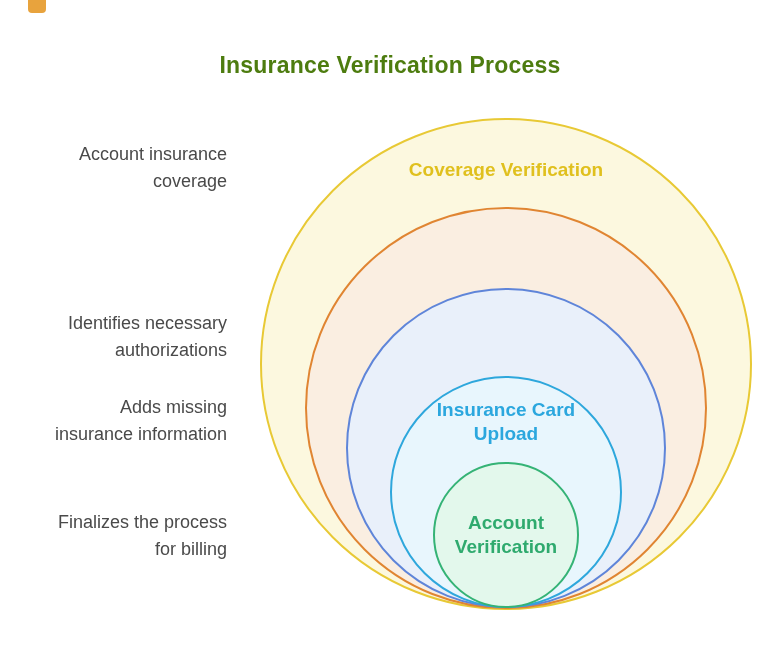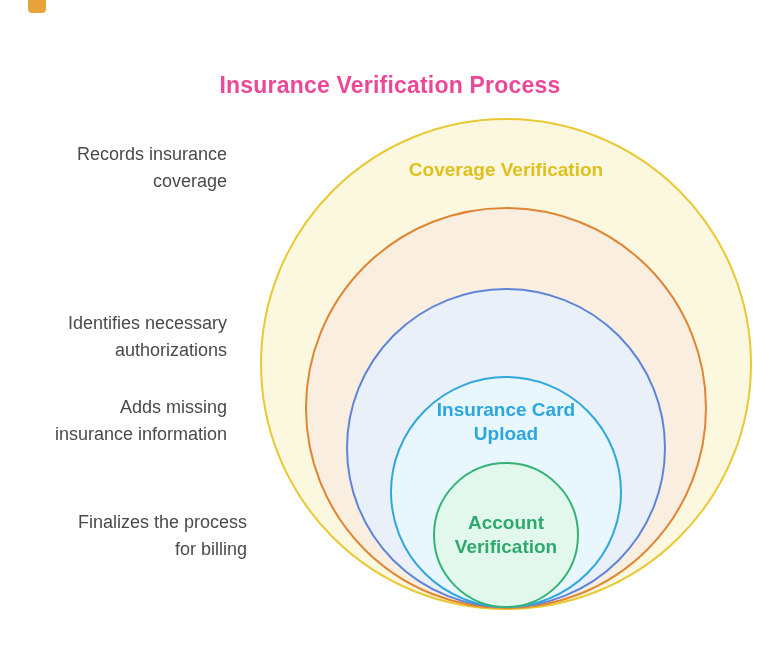--- a/index.html
+++ b/index.html
@@ -78,36 +78,36 @@
   .side-label-3 { top: 394px; }
   .side-label-4 { top: 509px; }
 </style>
 </head>
 <body>
 
 <div class="canvas">
 
   <div class="corner-marker" style="background: rgb(232, 163, 61);"></div>
 
-  <h1 class="title" style="color: #ec4899; margin-top: 20px;">Insurance Verification Process</h1>
+  <h1 class="title" style="color: #4d7c0f;">Insurance Verification Process</h1>
 
   <div class="ring ring-0" style="border-color: rgb(232, 201, 53); background-color: rgb(252, 248, 223);"></div>
   <div class="ring ring-1" style="border-color: rgb(224, 133, 50); background-color: rgb(250, 238, 225);"></div>
   <div class="ring ring-2" style="border-color: rgb(95, 133, 217); background-color: rgb(233, 240, 250);"></div>
   <div class="ring ring-3" style="border-color: rgb(46, 167, 220); background-color: rgb(232, 246, 253);"></div>
   <div class="ring ring-4" style="border-color: rgb(53, 179, 118); background-color: rgb(227, 248, 236);"></div>
 
   <div class="ring-label ring-label-0" style="color: rgb(224, 192, 30);">Coverage Verification</div>
   <div class="ring-label ring-label-4" style="color: rgb(47, 170, 110);">Account
 Verification</div>
   <div class="ring-label ring-label-3" style="color: rgb(43, 167, 222);">Insurance Card
 Upload</div>
 
-  <div class="side-label side-label-0" style="color: rgb(74, 74, 74);">Records insurance
+  <div class="side-label side-label-0" style="color: rgb(74, 74, 74);">Account insurance
 coverage</div>
   <div class="side-label side-label-3" style="color: rgb(74, 74, 74);">Adds missing
 insurance information</div>
   <div class="side-label side-label-2" style="color: rgb(74, 74, 74);">Identifies necessary
 authorizations</div>
-  <div class="side-label side-label-4" style="color: rgb(74, 74, 74); padding-left: 20px;">Finalizes the process
+  <div class="side-label side-label-4" style="color: rgb(74, 74, 74);">Finalizes the process
 for billing</div>
 
 </div>
 
 </body></html>

